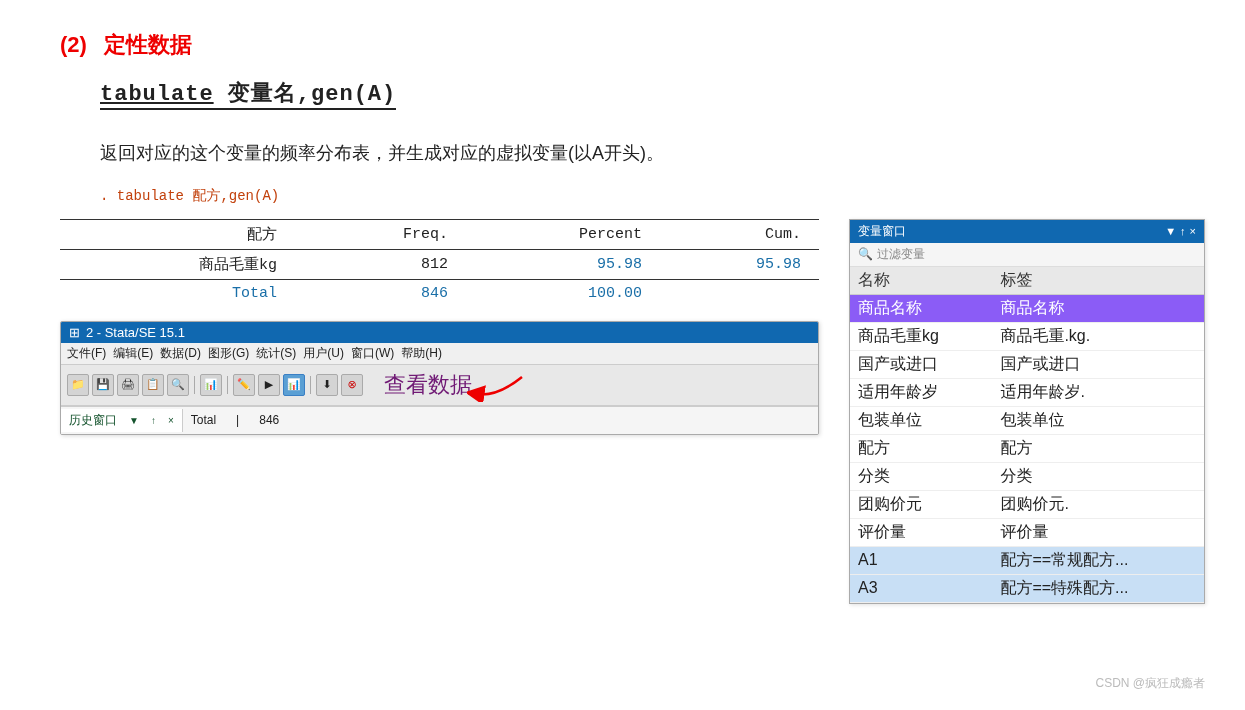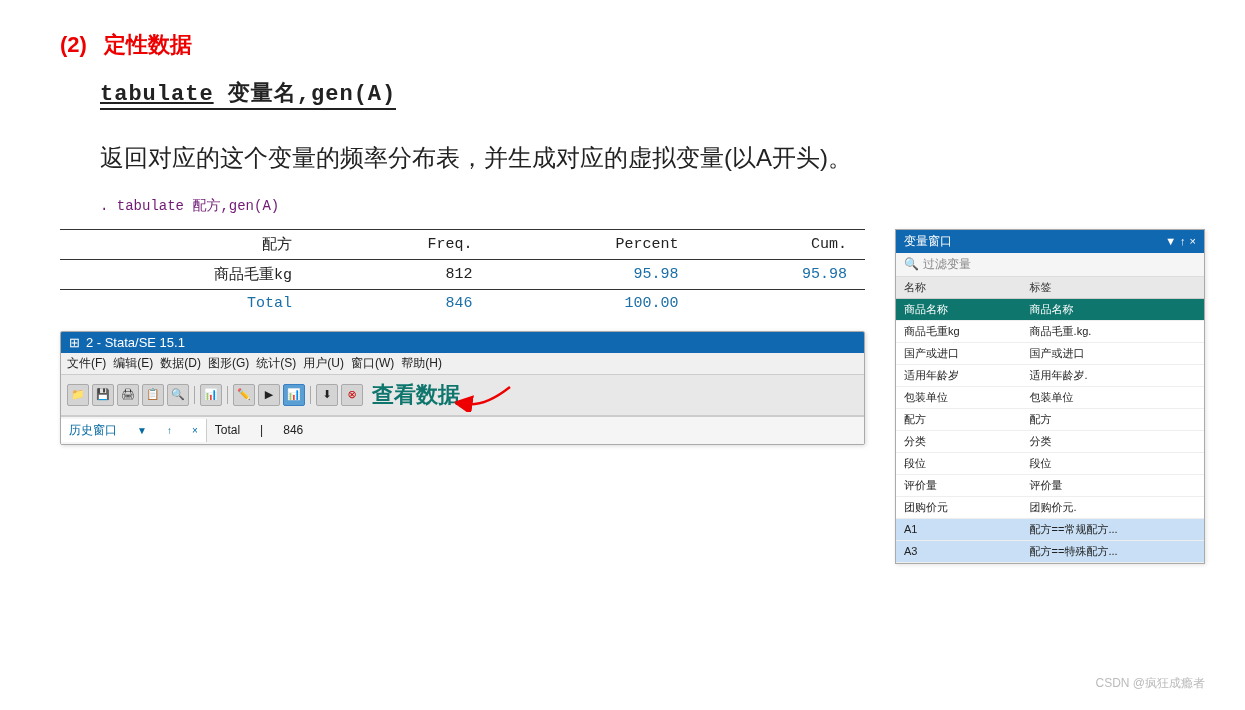--- a/index.html
+++ b/index.html
@@ -28,45 +28,45 @@
       border-bottom: 2px solid #222;
       display: inline-block;
       margin-bottom: 14px;
       letter-spacing: 1px;
     }
     .command-line .cmd-keyword {
       text-decoration: underline;
     }
 
     .description {
-      font-size: 24px;
+      font-size: 18px;
       margin-bottom: 18px;
       line-height: 1.7;
     }
 
     .stata-cmd {
       font-family: "Courier New", Courier, monospace;
       font-size: 14px;
-      color: #701a75;
+      color: #c2410c;
       margin-bottom: 14px;
     }
 
     .main-layout {
       display: flex;
       gap: 30px;
       align-items: flex-start;
     }
 
     .left-panel {
       flex: 1;
       min-width: 520px;
     }
 
     .right-panel {
-      width: 310px;
+      width: 356px;
       flex-shrink: 0;
     }
 
     
     .freq-table {
       border-collapse: collapse;
       width: 100%;
       margin-bottom: 14px;
       font-size: 15px;
     }
@@ -170,23 +170,23 @@
     .history-pane {
       padding: 3px 8px;
       background: #fff;
       border-right: 1px solid #ccc;
       font-size: 12px;
       min-width: 110px;
     }
     .history-title {
       display: flex;
       align-items: center;
-      gap: 20px;
-      font-size: 12px;
-      color: #0369a1;
+      gap: 12px;
+      font-size: 12px;
+      color: #14532d;
     }
     .data-pane {
       flex: 1;
       padding: 3px 8px;
       font-size: 12px;
       display: flex;
       align-items: center;
       gap: 20px;
     }
 
@@ -223,37 +223,37 @@
       border-bottom: 1px solid #ddd;
       display: flex;
       align-items: center;
       gap: 4px;
       font-size: 12px;
       color: #888;
     }
     .var-table {
       width: 100%;
       border-collapse: collapse;
-      font-size: 11px;
+      font-size: 16px;
     }
     .var-table th {
       background: #e8e8e8;
       padding: 3px 8px;
       text-align: left;
       border-bottom: 1px solid #ccc;
       font-weight: normal;
       color: #333;
     }
     .var-table td {
       padding: 3px 8px;
       border-bottom: 1px solid #eee;
       color: #222;
     }
     .var-table tr.selected td {
-      background: #0f766e;
+      background: #8b5cf6;
       color: #fff;
     }
     .var-table tr.highlighted td {
       background: #d0e4f7;
       color: #222;
     }
     .var-table tr.gen-row td {
       background: #c8dff5;
       color: #222;
     }
@@ -343,21 +343,21 @@
           <div class="toolbar-sep"></div>
           <div class="toolbar-btn">📊</div>
           <div class="toolbar-sep"></div>
           <div class="toolbar-btn">✏️</div>
           <div class="toolbar-btn">▶</div>
           <div class="toolbar-btn" style="background:#5a9fd4; color:#fff; border-color:#3a7fc4;">📊</div>
           <div class="toolbar-sep"></div>
           <div class="toolbar-btn">⬇</div>
           <div class="toolbar-btn" style="color:#c00;">⊗</div>
 
-          <span style="color:#0f766e; font-size:22px; font-weight:bold; margin-left:6px;">查看数据</span>
+          <span style="color:#701a75; font-size:22px; font-weight:normal; margin-left:18px;">查看数据</span>
 
           <svg width="60" height="30" viewBox="0 0 60 30" style="margin-left:-8px; margin-top:4px;">
             <defs>
               <marker id="arrowhead" markerWidth="8" markerHeight="8" refX="3" refY="4" orient="auto">
                 <path d="M0,0 L0,8 L8,4 z" fill="#e00"></path>
               </marker>
             </defs>
             <path d="M55,5 Q30,25 10,22" stroke="#e00" stroke-width="2.5" fill="none" marker-end="url(#arrowhead)"></path>
           </svg>
         </div>
@@ -424,30 +424,26 @@
   </tr>
             <tr>
     <td><span>配方</span></td>
     <td>配方</td>
   </tr>
             <tr>
     <td><span>分类</span></td>
     <td>分类</td>
   </tr>
             <tr>
-    <td><span>段位</span></td>
-    <td>段位</td>
+    <td><span>团购价元</span></td>
+    <td>团购价元.</td>
   </tr>
             <tr>
     <td><span>评价量</span></td>
     <td>评价量</td>
-  </tr>
-            <tr>
-    <td><span>团购价元</span></td>
-    <td>团购价元.</td>
   </tr>
             <tr class="gen-row">
     <td><span>A1</span></td>
     <td>配方==常规配方...</td>
   </tr>
             <tr class="gen-row">
     <td><span>A3</span></td>
     <td>配方==特殊配方...</td>
   </tr>
           </tbody>

